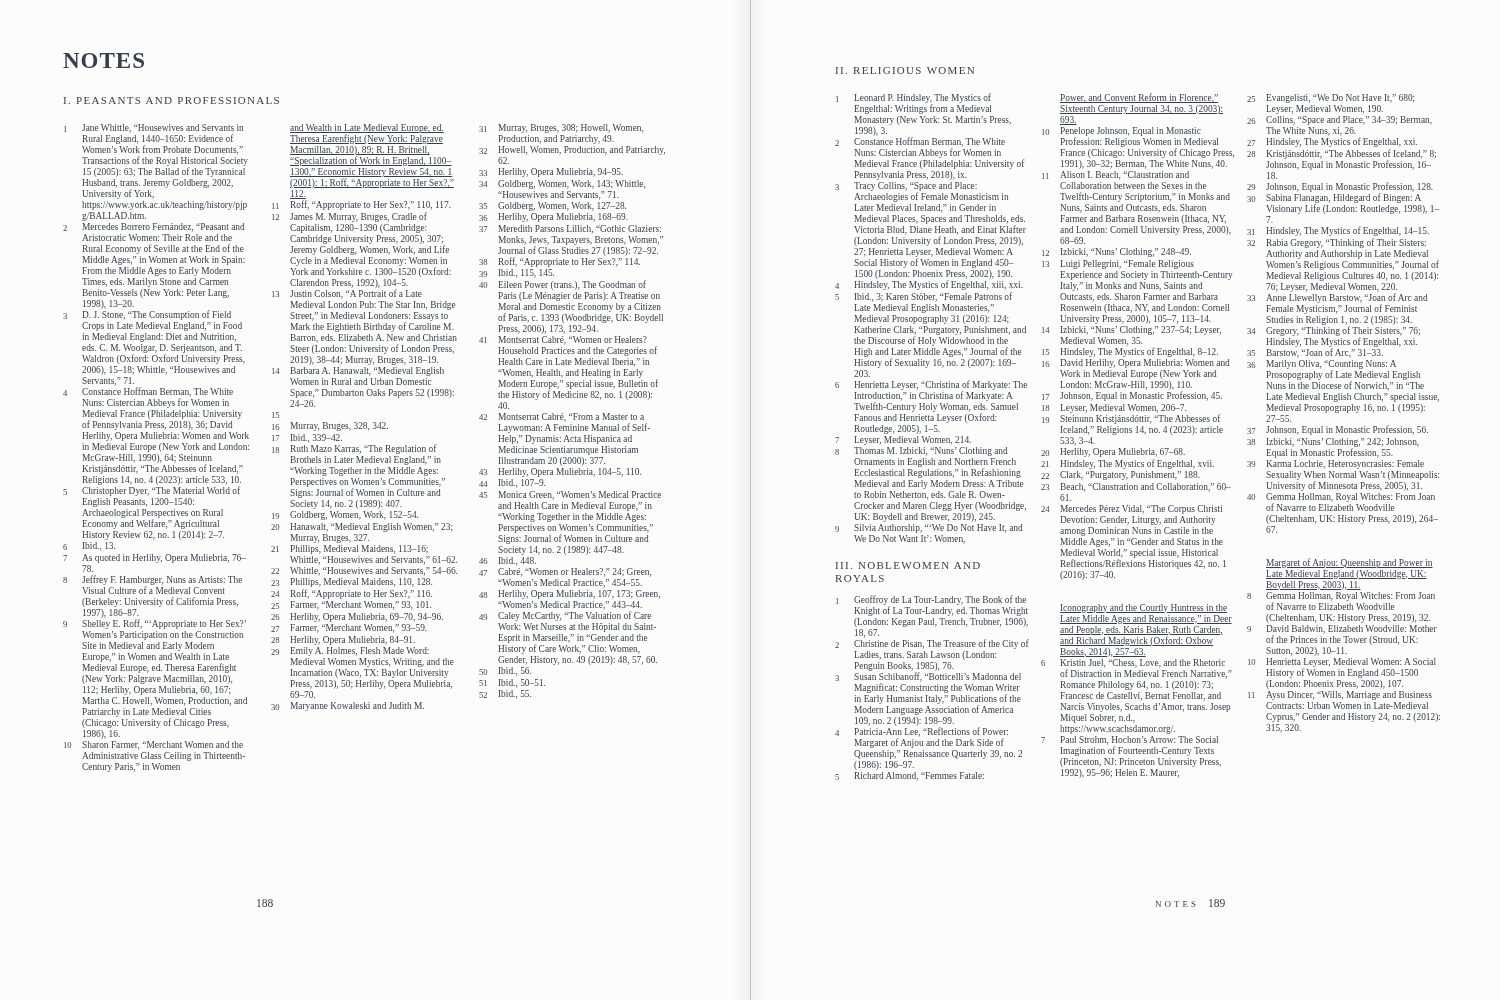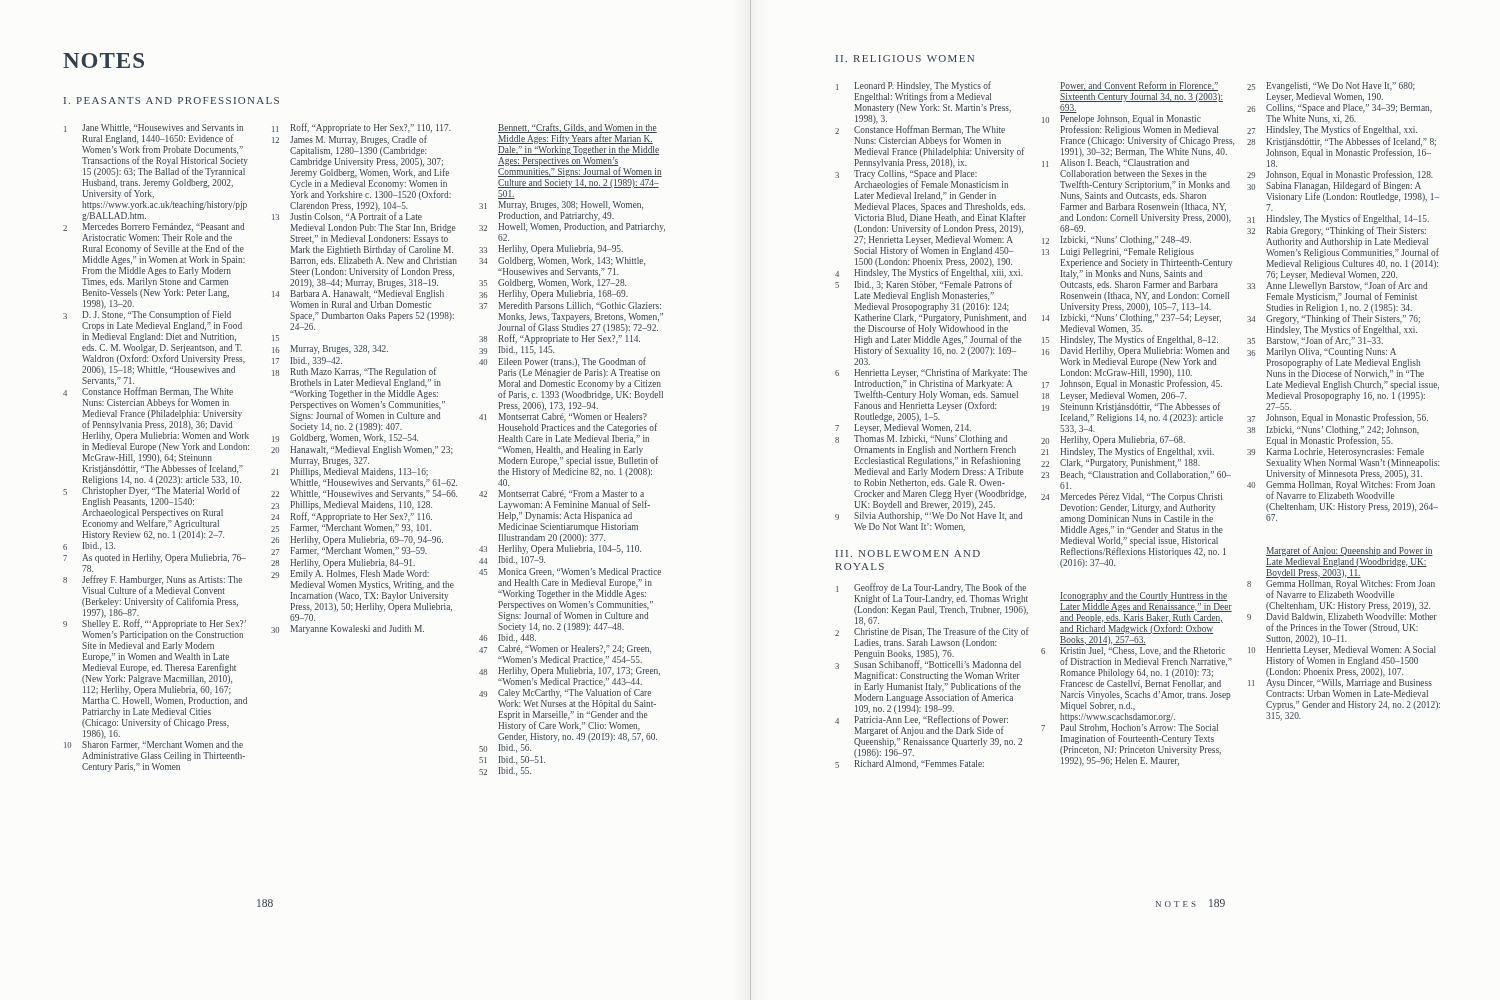--- a/index.html
+++ b/index.html
@@ -18,21 +18,21 @@
   }
   .gutter-line {
     position: absolute; left: 750px; top: 0; width: 1px; height: 1000px;
     background: rgba(110,110,110,0.35);
   }
   .page { position: absolute; top: 0; width: 750px; height: 724px; }
   .page-left  { left: 0; }
   .page-right { left: 750px; }
 
   .left-inner  { position: absolute; left: 63px; top: 48px; width: 610px; }
-  .right-inner { position: absolute; left: 85px; top: 52px; width: 620px; }
+  .right-inner { position: absolute; left: 85px; top: 64px; width: 620px; }
 
   .page-title {
     font-size: 23px; font-weight: 700; letter-spacing: 1px;
     margin: 0 0 20px 0; line-height: 26px;
   }
   .section-heading {
     font-size: 11px; letter-spacing: 1.3px; font-weight: 400;
     line-height: 13px;
   }
   .top-heading { margin: 0 0 16px 0; }
@@ -107,20 +107,21 @@
             <div class="note">
               <span class="note-num">9</span>
               <span class="note-text">Shelley E. Roff, “‘Appropriate to Her Sex?’ Women’s Participation on the Construction Site in Medieval and Early Modern Europe,” in Women and Wealth in Late Medieval Europe, ed. Theresa Earenfight (New York: Palgrave Macmillan, 2010), 112; Herlihy, Opera Muliebria, 60, 167; Martha C. Howell, Women, Production, and Patriarchy in Late Medieval Cities (Chicago: University of Chicago Press, 1986), 16.</span>
             </div>
             <div class="note">
               <span class="note-num">10</span>
               <span class="note-text">Sharon Farmer, “Merchant Women and the Administrative Glass Ceiling in Thirteenth-Century Paris,” in Women</span>
             </div>
           </div>
         <div class="col">
+            <div class="note-cont">and Wealth in Late Medieval Europe, ed. Theresa Earenfight (New York: Palgrave Macmillan, 2010), 89; R. H. Britnell, “Specialization of Work in England, 1100–1300,” Economic History Review 54, no. 1 (2001): 1; Roff, “Appropriate to Her Sex?,” 112.</div>
             <div class="note">
               <span class="note-num">11</span>
               <span class="note-text">Roff, “Appropriate to Her Sex?,” 110, 117.</span>
             </div>
             <div class="note">
               <span class="note-num">12</span>
               <span class="note-text">James M. Murray, Bruges, Cradle of Capitalism, 1280–1390 (Cambridge: Cambridge University Press, 2005), 307; Jeremy Goldberg, Women, Work, and Life Cycle in a Medieval Economy: Women in York and Yorkshire c. 1300–1520 (Oxford: Clarendon Press, 1992), 104–5.</span>
             </div>
             <div class="note">
               <span class="note-num">13</span>
@@ -188,21 +189,20 @@
             <div class="note">
               <span class="note-num">29</span>
               <span class="note-text">Emily A. Holmes, Flesh Made Word: Medieval Women Mystics, Writing, and the Incarnation (Waco, TX: Baylor University Press, 2013), 50; Herlihy, Opera Muliebria, 69–70.</span>
             </div>
             <div class="note">
               <span class="note-num">30</span>
               <span class="note-text">Maryanne Kowaleski and Judith M.</span>
             </div>
           </div>
         <div class="col">
-            <div class="note-cont">Bennett, “Crafts, Gilds, and Women in the Middle Ages: Fifty Years after Marian K. Dale,” in “Working Together in the Middle Ages: Perspectives on Women’s Communities,” Signs: Journal of Women in Culture and Society 14, no. 2 (1989): 474–501.</div>
             <div class="note">
               <span class="note-num">31</span>
               <span class="note-text">Murray, Bruges, 308; Howell, Women, Production, and Patriarchy, 49.</span>
             </div>
             <div class="note">
               <span class="note-num">32</span>
               <span class="note-text">Howell, Women, Production, and Patriarchy, 62.</span>
             </div>
             <div class="note">
               <span class="note-num">33</span>

